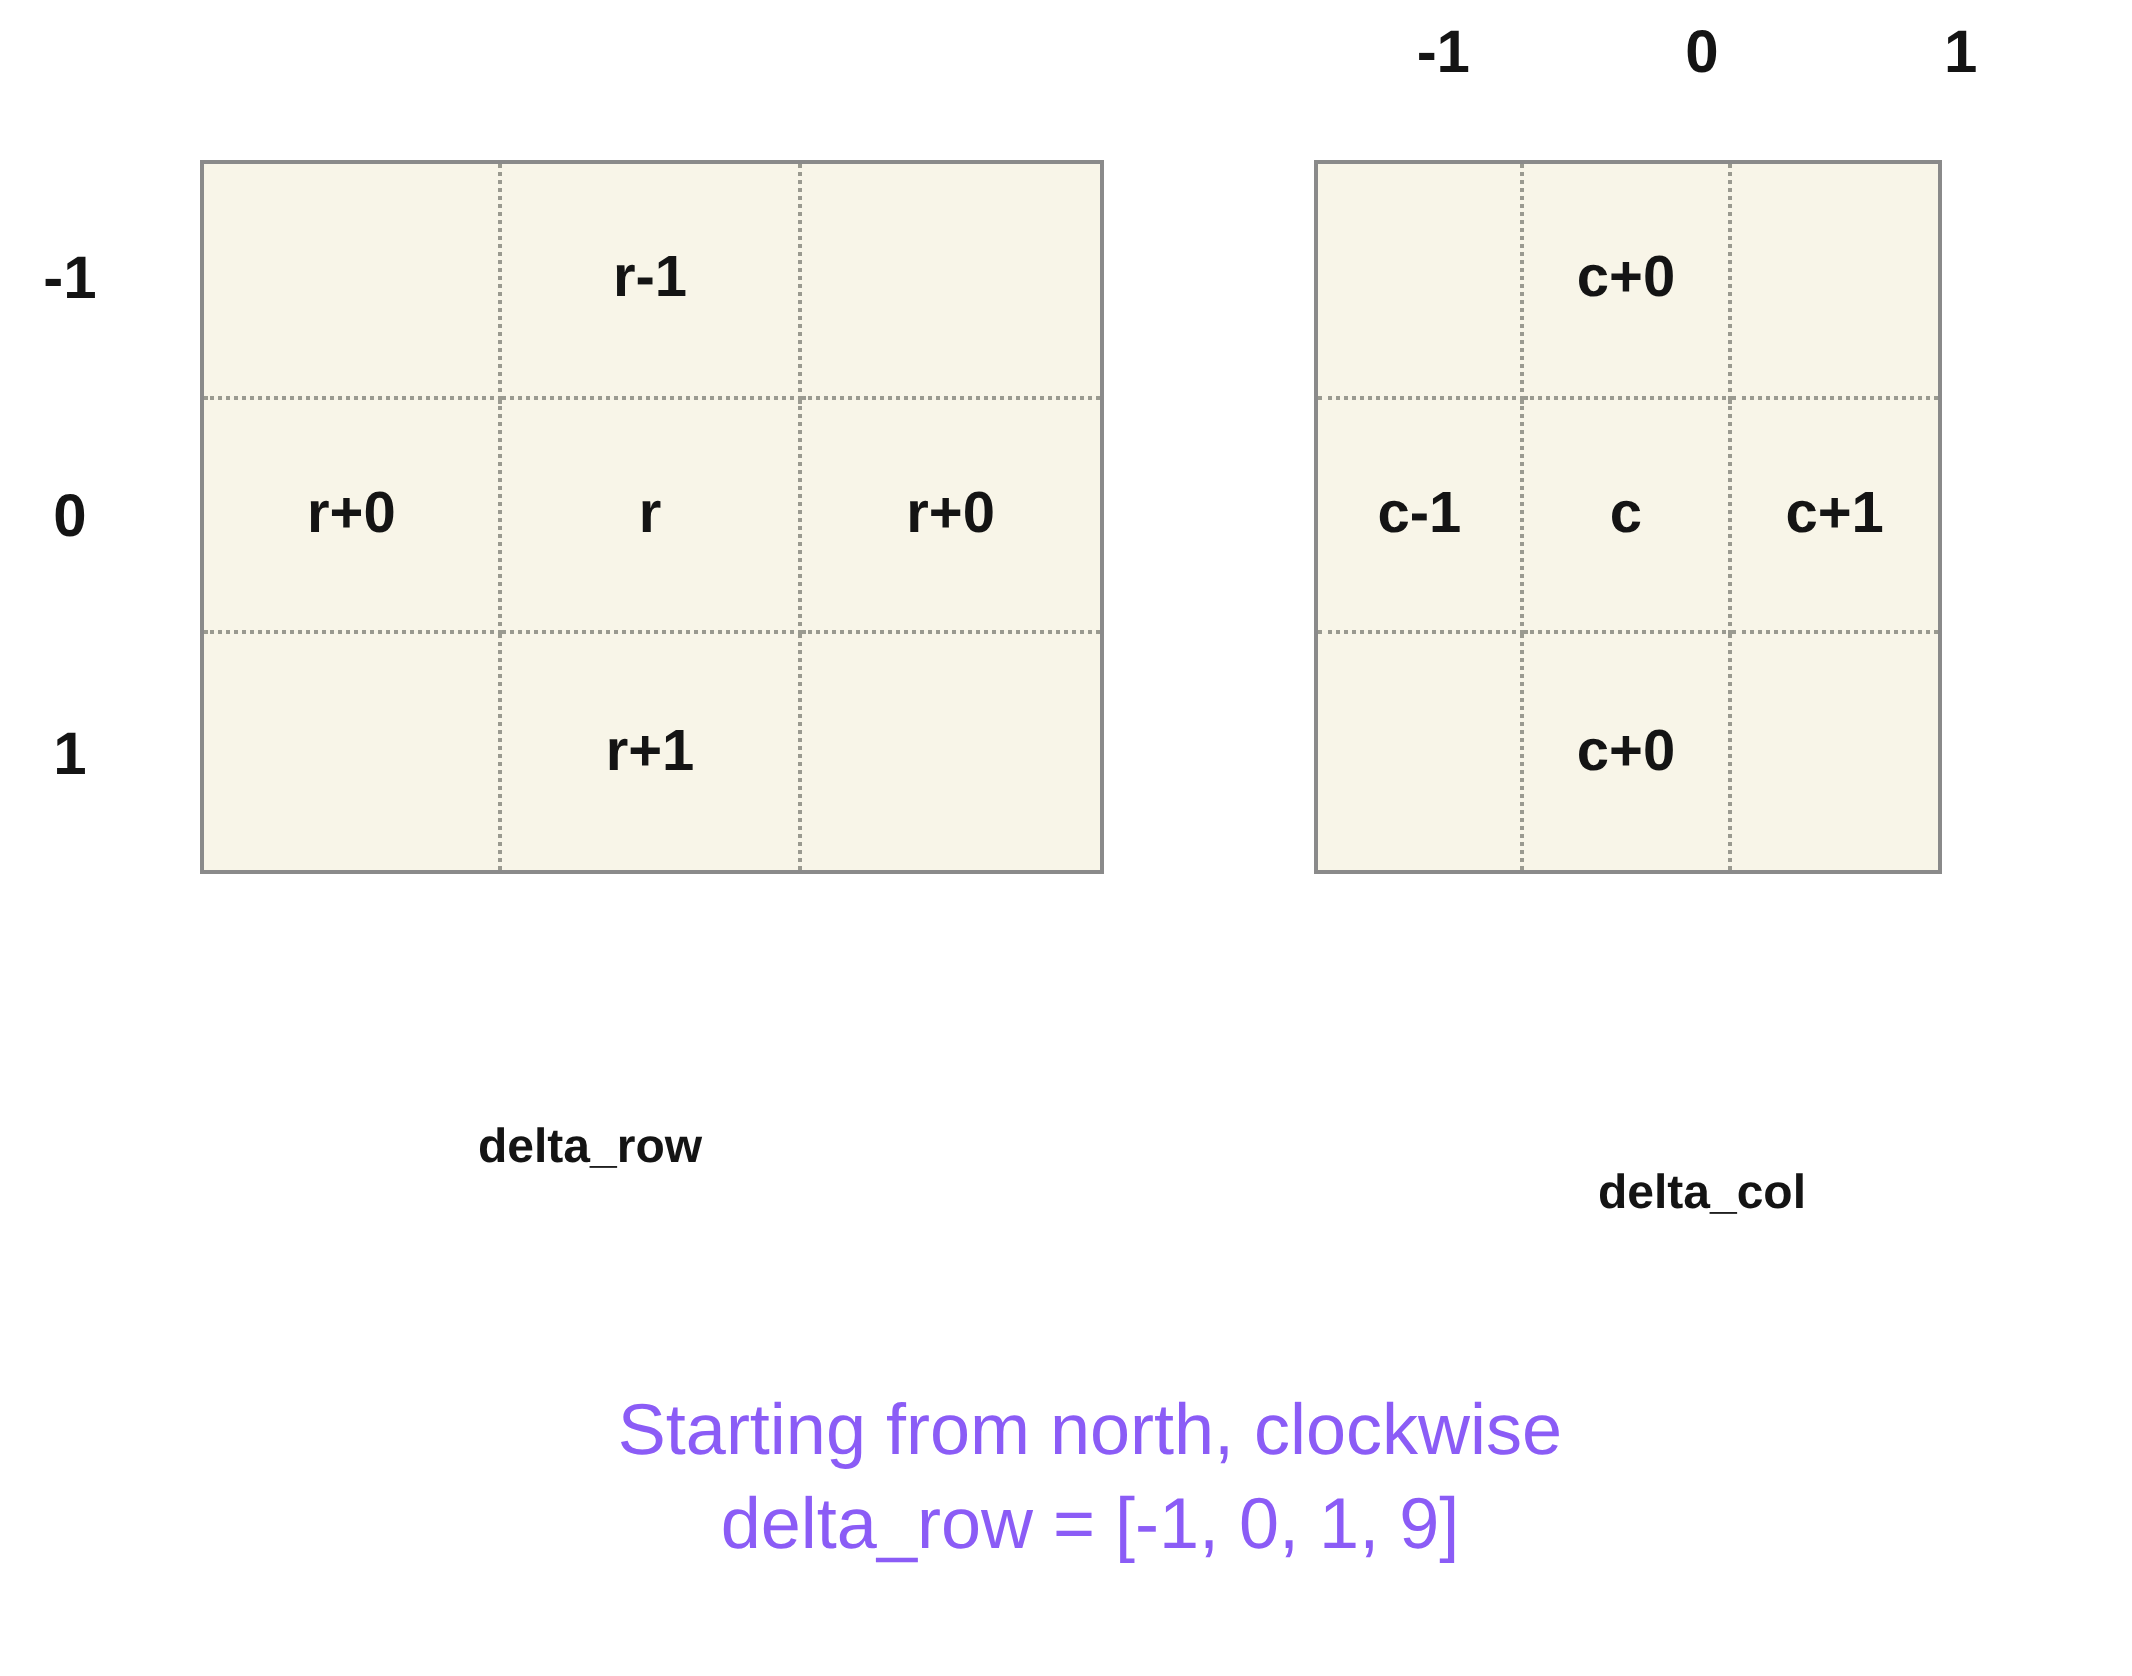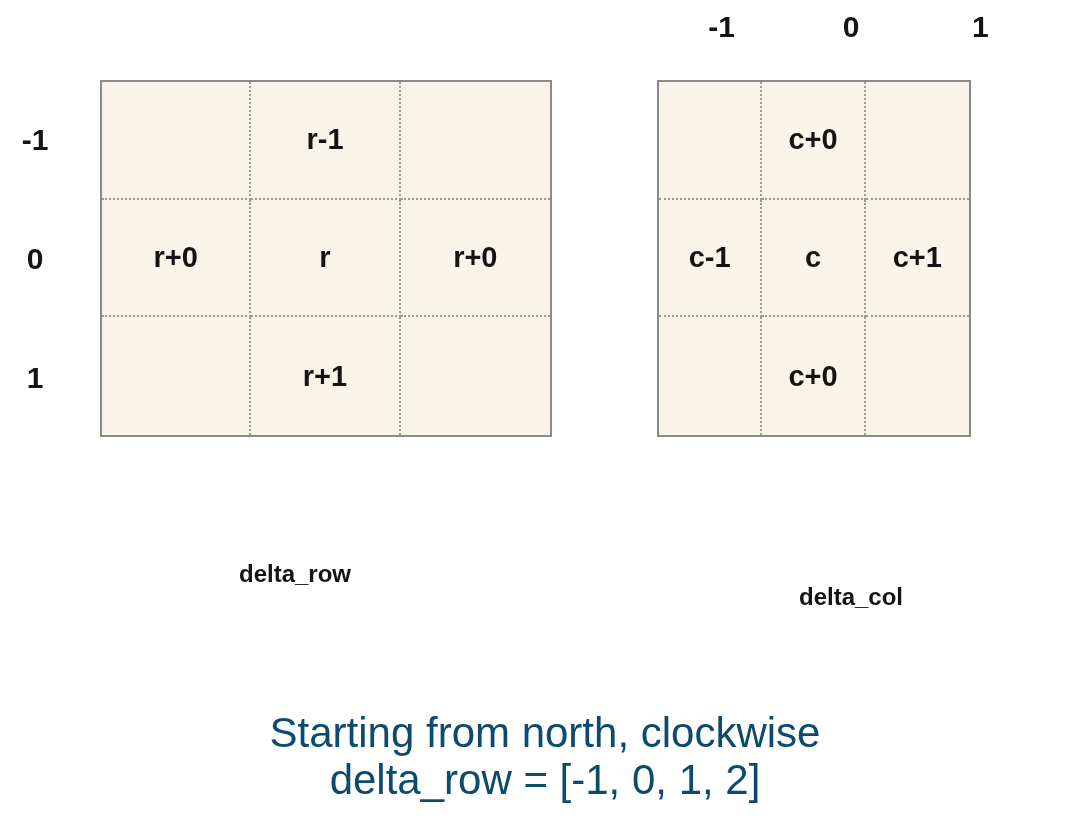--- a/index.html
+++ b/index.html
@@ -85,24 +85,23 @@
   }
   .grid-title.left  { left: 100px; width: 390px; }
   .grid-title.right { left: 657px; width: 388px; margin-top: 23px; }
 
   .caption {
     position: absolute;
     left: 145px;
     top: 691px;
     width: 800px;
     text-align: center;
-    font-size: 42px;
+    font-size: 36px;
     line-height: 47px;
-    color: #0c4a6e;
-    margin-top: 18px;
+    color: #8b5cf6;
   }
 </style>
 </head>
 <body>
 
 <div class="page">
 
   <div class="row-labels">
     <div class="axis-label">-1</div>
     <div class="axis-label">0</div>
@@ -137,16 +136,16 @@
     <div class="cell bR"></div>
     <div class="cell bR">c+0</div>
     <div class="cell"></div>
   </div>
 
   <div class="grid-title left">delta_row</div>
   <div class="grid-title right">delta_col</div>
 
   <div class="caption">
     <div>Starting from north, clockwise</div>
-    <div>delta_row = [-1, 0, 1, 2]</div>
+    <div>delta_row = [-1, 0, 1, 9]</div>
   </div>
 
 </div>
 
 </body></html>

